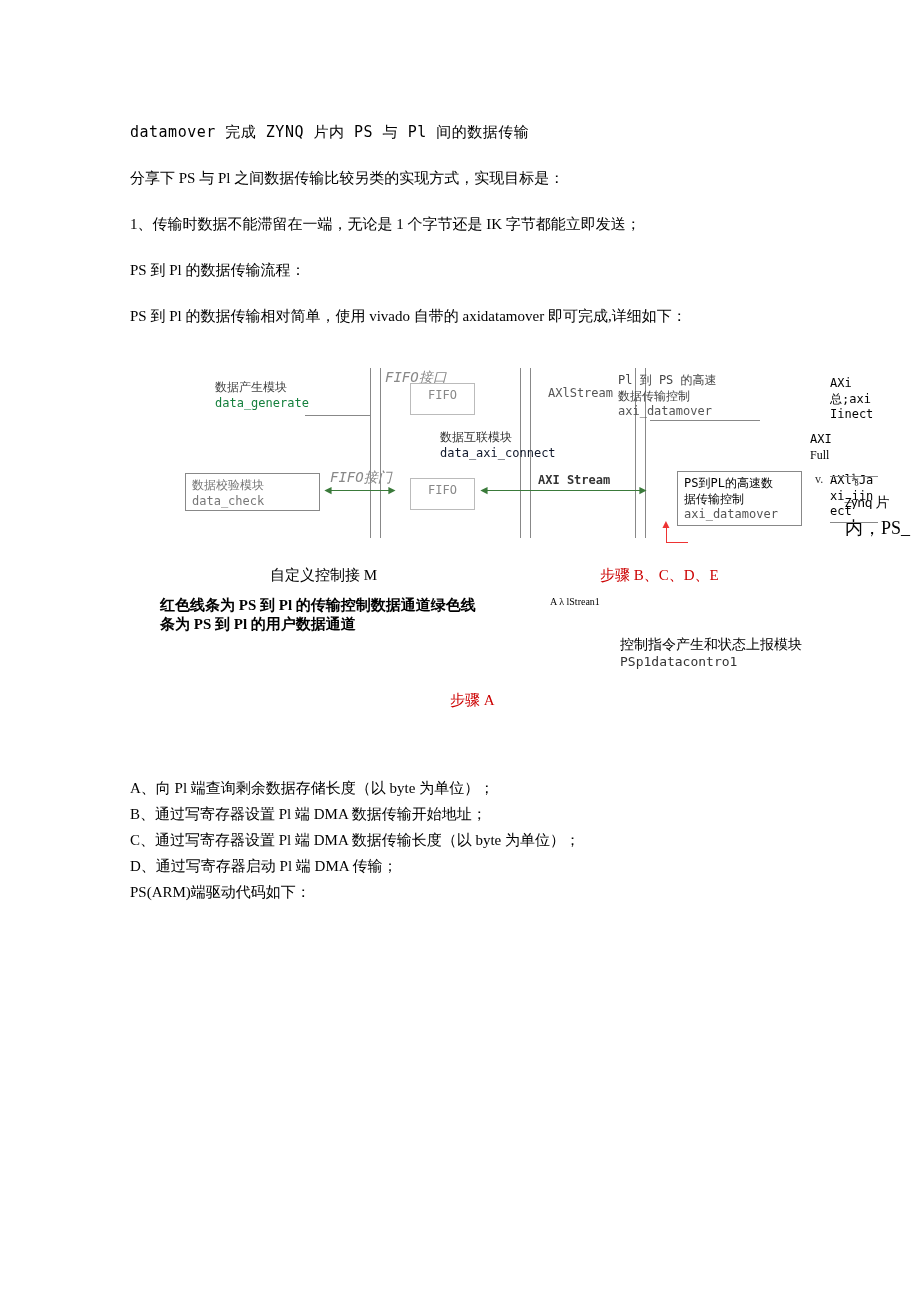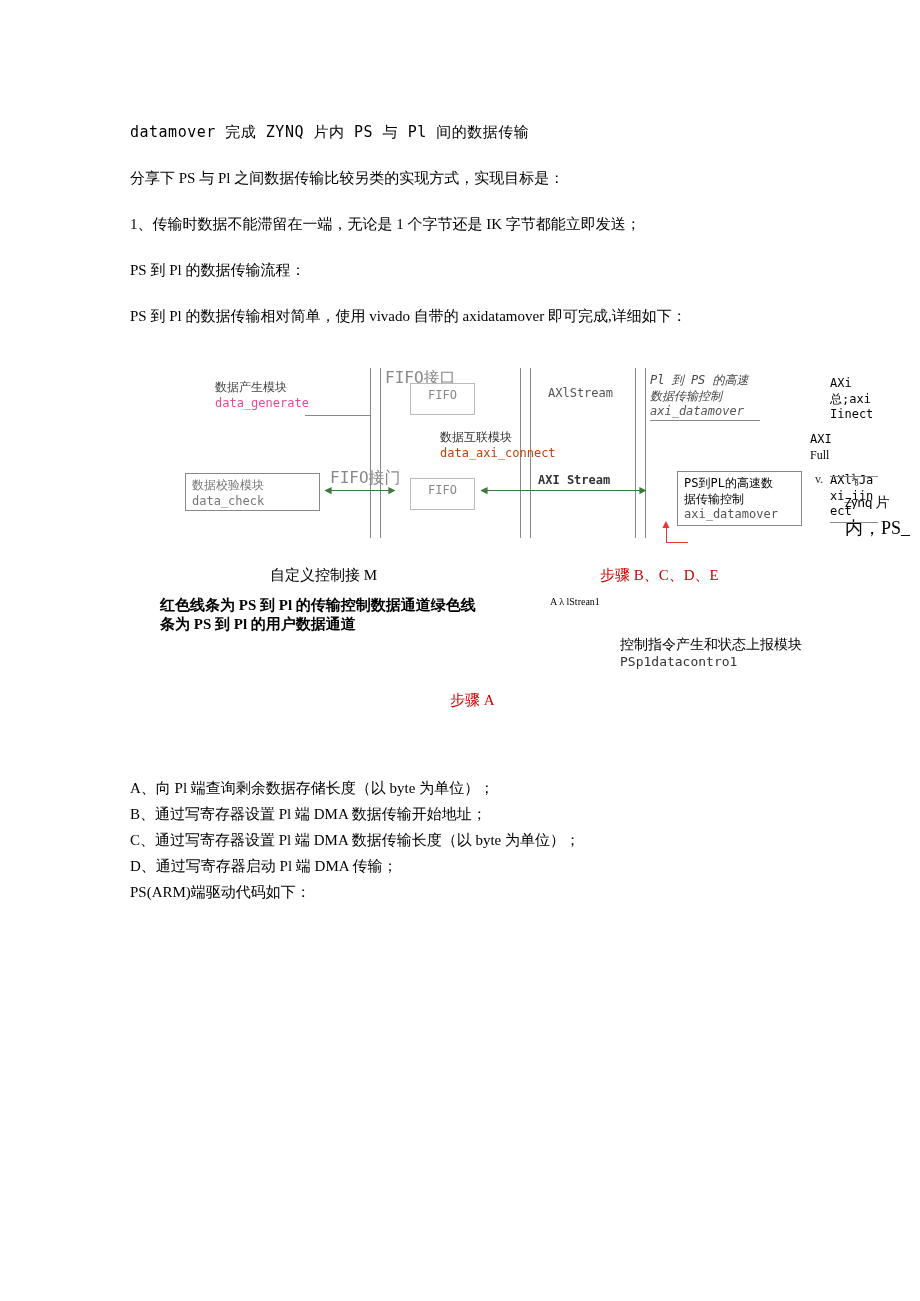--- a/index.html
+++ b/index.html
@@ -53,21 +53,21 @@
     position: absolute;
     font-size: 12px;
     line-height: 1.3;
     font-family: "SimSun", monospace;
     color:#444;
   }
   .vline { position:absolute; width:1px; background:#888; }
   .hline { position:absolute; height:1px; background:#888; }
   .arrowhead { position:absolute; font-size:12px; color:#888; line-height:1; }
   .green-arrow { color:#3a7a3a; }
-  .fifo-label { color:#888; font-size:16px; }
+  .fifo-label { color:#888; font-size:14px;font-style:italic; }
   .red { color:#c00; }
   .diagram-caption { font-size: 15px; }
   .steps-list .para { margin-bottom: 2px; }
   .right-notes { position:absolute; font-size:12px; font-family:"SimSun",monospace; line-height:1.3;}
 </style>
 </head>
 <body>
 
 <div class="page">
 
@@ -92,39 +92,39 @@
 
     <div class="vline" style="left:240px; top:0; height:170px;"></div>
     <div class="vline" style="left:250px; top:0; height:170px;"></div>
     <div class="vline" style="left:390px; top:0; height:170px;"></div>
     <div class="vline" style="left:400px; top:0; height:170px;"></div>
     <div class="vline" style="left:505px; top:0; height:170px;"></div>
     <div class="vline" style="left:515px; top:0; height:170px;"></div>
 
     <div class="dlabel" style="left:85px; top:12px;">
       <span>数据产生模块</span><br>
-      <span style="color:#ec4899;">data_generate</span>
+      <span style="color:#15803d;">data_generate</span>
     </div>
     <div class="hline" style="left:175px; top:47px; width:65px;"></div>
 
     <div class="dlabel fifo-label" style="left:255px; top:0px;">FIFO接口</div>
     <div class="dbox" style="left:280px; top:15px; width:65px; height:32px; text-align:center; color:#888; border-color:#bbb;">FIFO</div>
 
     <div class="dlabel" style="left:418px; top:18px; color:#555;">AXlStream</div>
 
-    <div class="dlabel" style="left:520px; top:5px;font-style:italic;">
+    <div class="dlabel" style="left:488px; top:5px;">
       <span>Pl 到 PS 的高速</span><br>
       <span>数据传输控制</span><br>
       <span style="color:#555;">axi_datamover</span>
     </div>
     <div class="hline" style="left:520px; top:52px; width:110px;"></div>
 
     <div class="dlabel" style="left:310px; top:62px; color:#333;">
       <span>数据互联模块</span><br>
-      <span style="color:#c2410c;">data_axi_connect</span>
+      <span style="color:#0f172a;">data_axi_connect</span>
     </div>
 
     <div class="dbox" style="left:55px; top:105px; width:135px; height:38px; color:#777;">
       <span>数据校验模块</span><br>
       <span>data_check</span>
     </div>
 
     <div class="dlabel fifo-label" style="left:200px; top:100px;">FIFO接门</div>
     <span class="arrowhead green-arrow" style="left:192px; top:116px;">◄</span>
     <div class="hline" style="left:200px; top:122px; width:60px; background:#3a7a3a;"></div>

